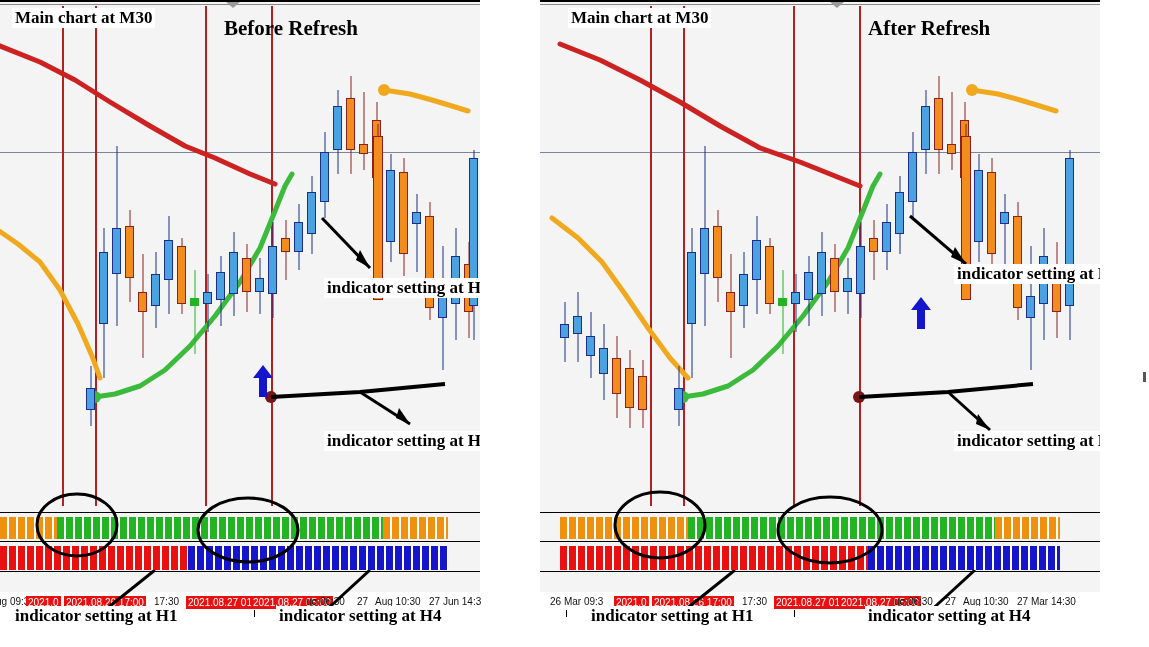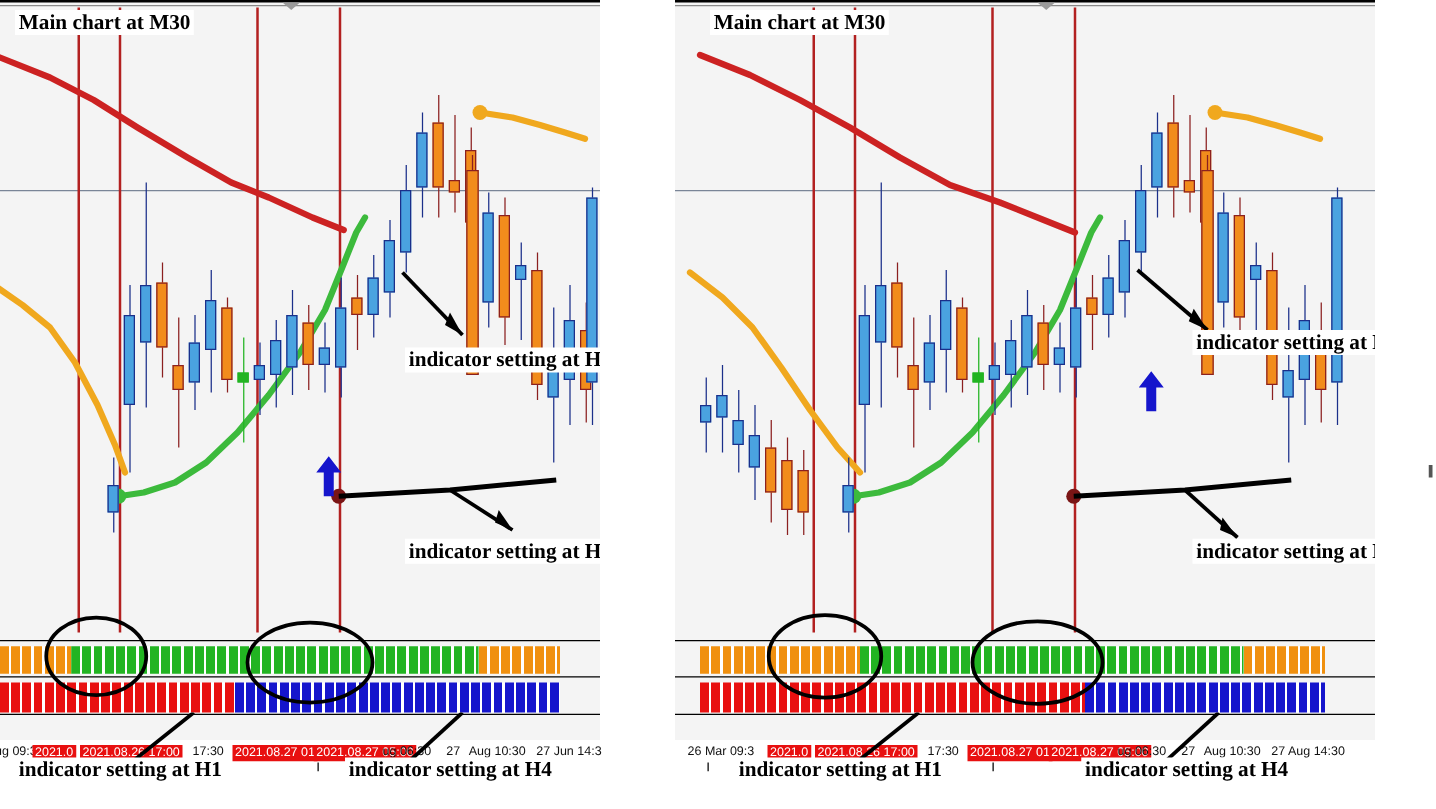--- a/index.html
+++ b/index.html
@@ -266,20 +266,21 @@
     <line x1="155" y1="0" x2="100" y2="44" stroke="#000" stroke-width="3"></line>
     <polygon points="100,44 114,39 115,50" fill="#000"></polygon>
     <line x1="370" y1="0" x2="322" y2="44" stroke="#000" stroke-width="3"></line>
     <polygon points="322,44 336,39 337,50" fill="#000"></polygon>
   </svg>
 
   <div class="note note-title" style="left:12px;top:606px;">indicator setting at H1</div>
   <div class="note note-title" style="left:276px;top:606px;">indicator setting at H4</div>
 
   <div class="note note-title" style="left:12px;top:8px;border:0;">Main chart at M30</div>
+  <div class="big-title" style="left:224px;top:16px;">Before Refresh</div>
   <div class="tri-down" style="left:226px;top:2px;"></div>
 </div>
 
 <div class="panel" id="panel-right">
 
   <div class="chart-frame">
     <div class="frame-border-top"></div>
     <div class="frame-border-top2"></div>
 
     <div class="plot">
@@ -496,21 +497,21 @@
   <div class="axis-row">
     <div class="tick-label" style="left:10px;top:4px;">26 Mar 09:3</div>
     <div class="tick-label hl" style="left:74px;top:4px;">2021.0</div>
     <div class="tick-label hl" style="left:112px;top:4px;">2021.08.26 17:00</div>
     <div class="tick-label" style="left:202px;top:4px;">17:30</div>
     <div class="tick-label hl" style="left:234px;top:4px;">2021.08.27 01</div>
     <div class="tick-label hl" style="left:299px;top:4px;">2021.08.27 05:00</div>
     <div class="tick-label" style="left:354px;top:4px;">ug 06:30</div>
     <div class="tick-label" style="left:405px;top:4px;">27</div>
     <div class="tick-label" style="left:423px;top:4px;">Aug 10:30</div>
-    <div class="tick-label" style="left:477px;top:4px;">27 Aug 14:30</div>
+    <div class="tick-label" style="left:477px;top:4px;">27 Mar 14:30</div>
 
     <div class="tick-mark" style="left:26px;top:18px;height:7px;background:#000;"></div>
     <div class="tick-mark" style="left:102px;top:18px;height:7px;background:#000;"></div>
     <div class="tick-mark" style="left:178px;top:18px;height:7px;background:#000;"></div>
     <div class="tick-mark" style="left:254px;top:18px;height:7px;background:#000;"></div>
     <div class="tick-mark" style="left:330px;top:18px;height:7px;background:#000;"></div>
     <div class="tick-mark" style="left:406px;top:18px;height:7px;background:#000;"></div>
     <div class="tick-mark" style="left:482px;top:18px;height:7px;background:#000;"></div>
   </div>
 
@@ -518,16 +519,17 @@
     <line x1="195" y1="0" x2="140" y2="44" stroke="#000" stroke-width="3"></line>
     <polygon points="140,44 154,39 155,50" fill="#000"></polygon>
     <line x1="435" y1="0" x2="387" y2="44" stroke="#000" stroke-width="3"></line>
     <polygon points="387,44 401,39 402,50" fill="#000"></polygon>
   </svg>
 
   <div class="note note-title" style="left:48px;top:606px;">indicator setting at H1</div>
   <div class="note note-title" style="left:325px;top:606px;">indicator setting at H4</div>
 
   <div class="note note-title" style="left:28px;top:8px;">Main chart at M30</div>
+  <div class="big-title" style="left:328px;top:16px;">After Refresh</div>
   <div class="tri-down" style="left:290px;top:2px;"></div>
 </div>
 
 <div style="position:absolute;left:1143px;top:372px;width:3px;height:10px;background:#555;"></div>
 
 </body></html>

